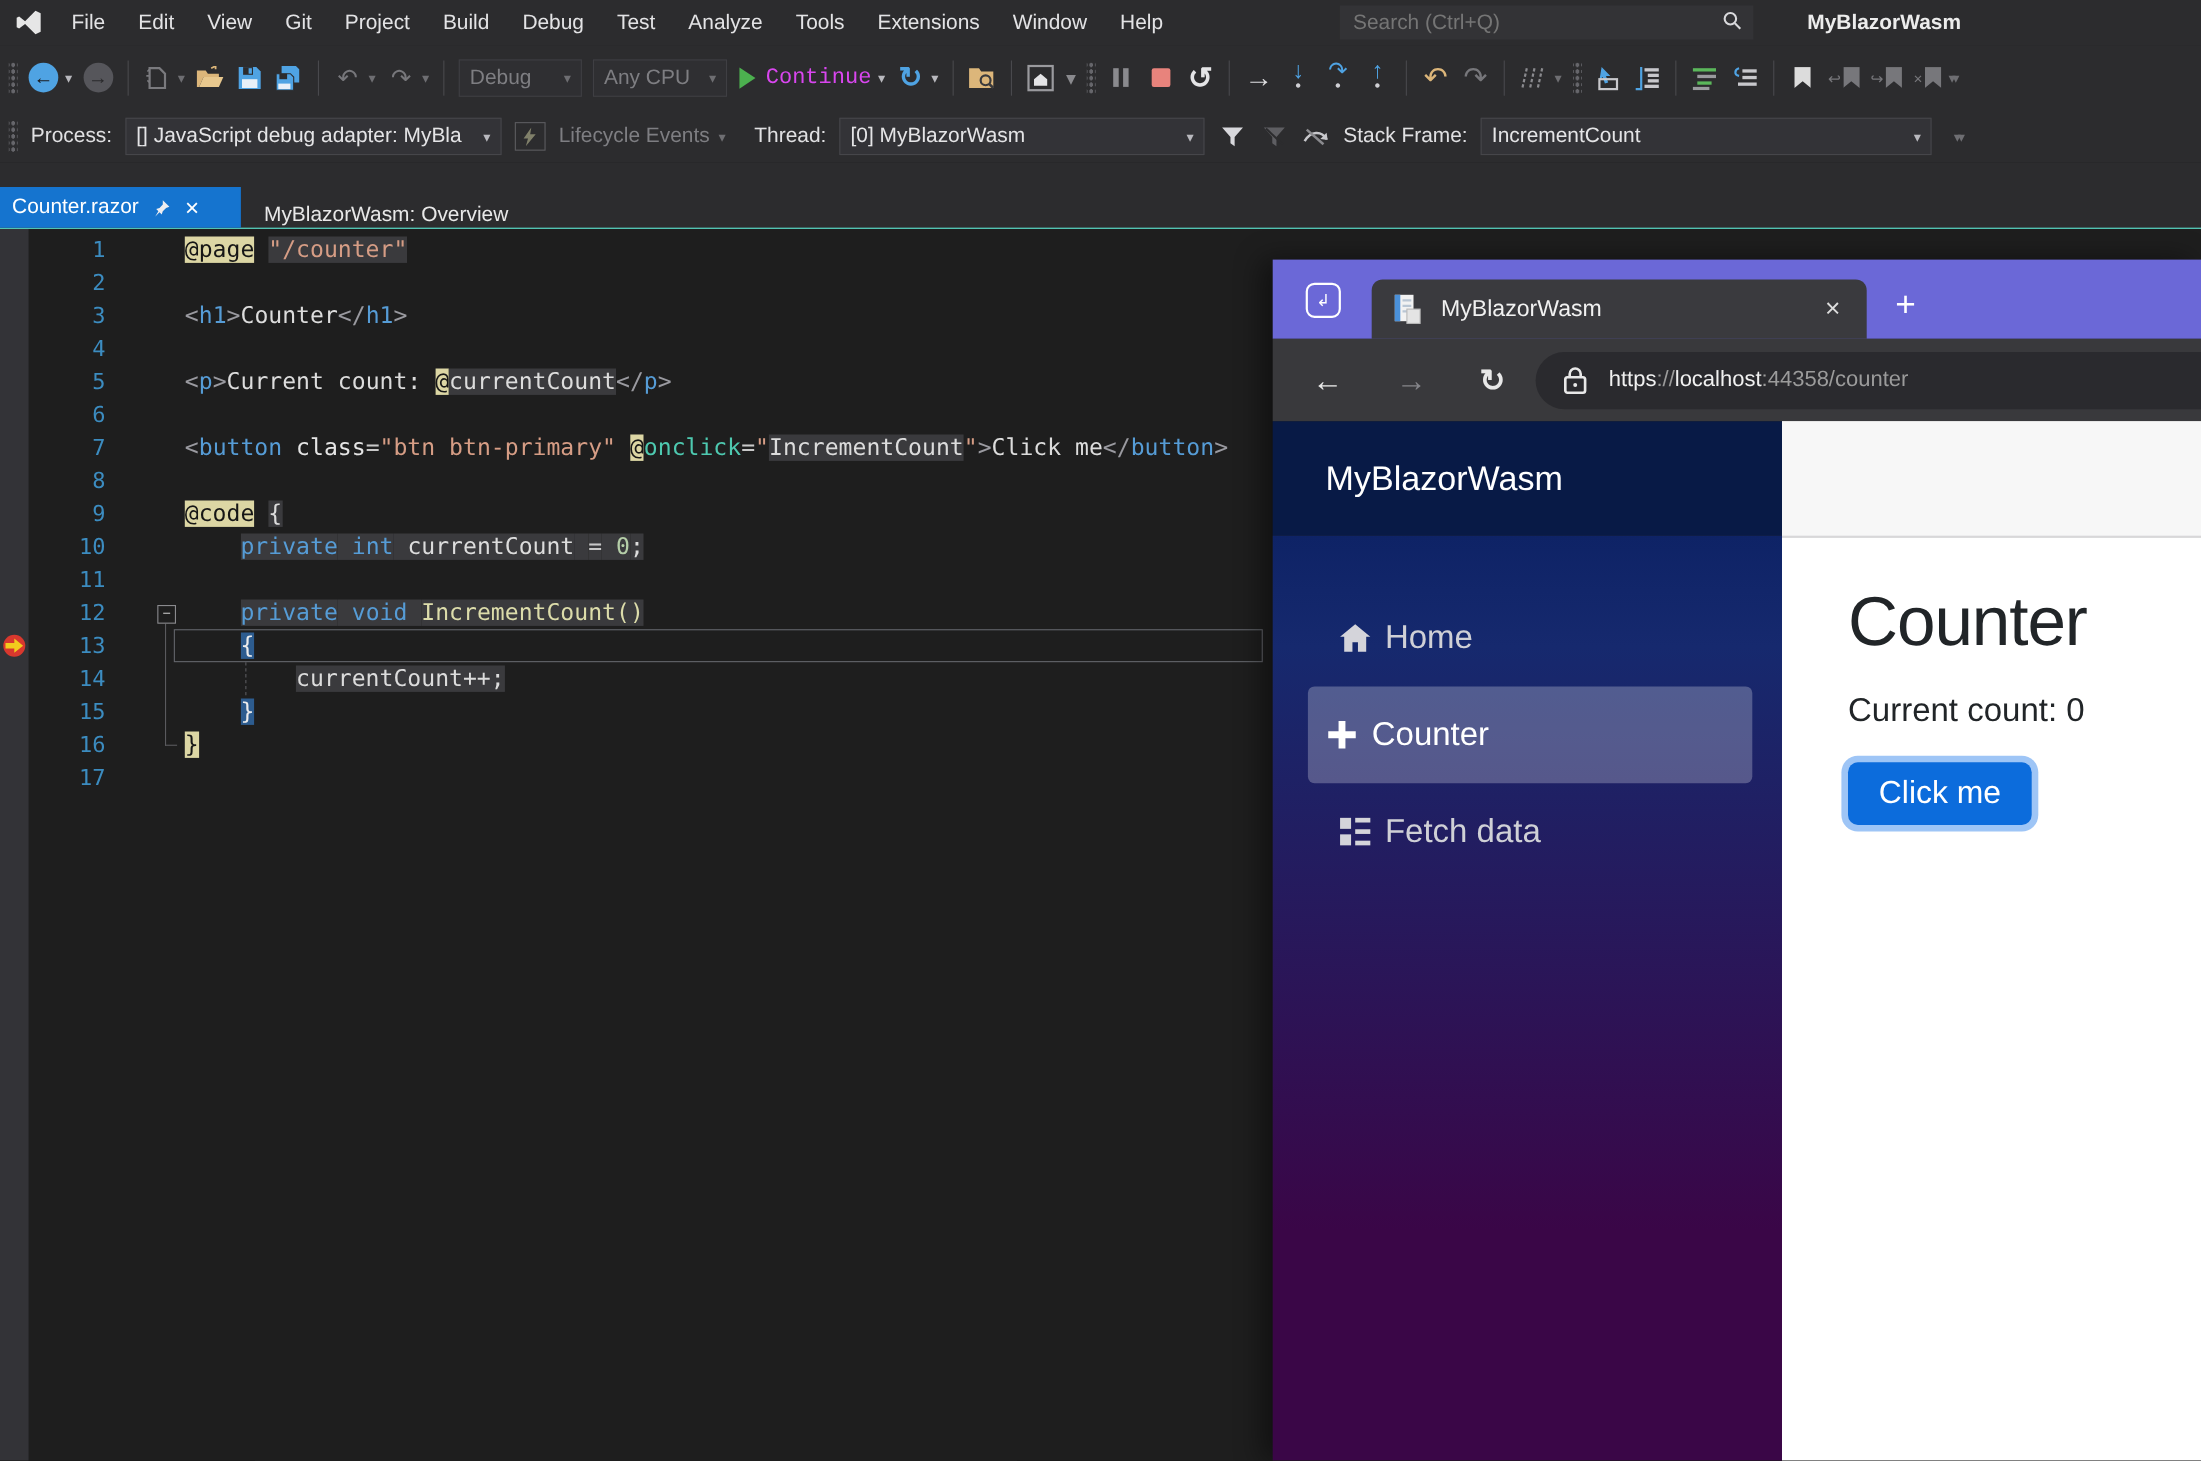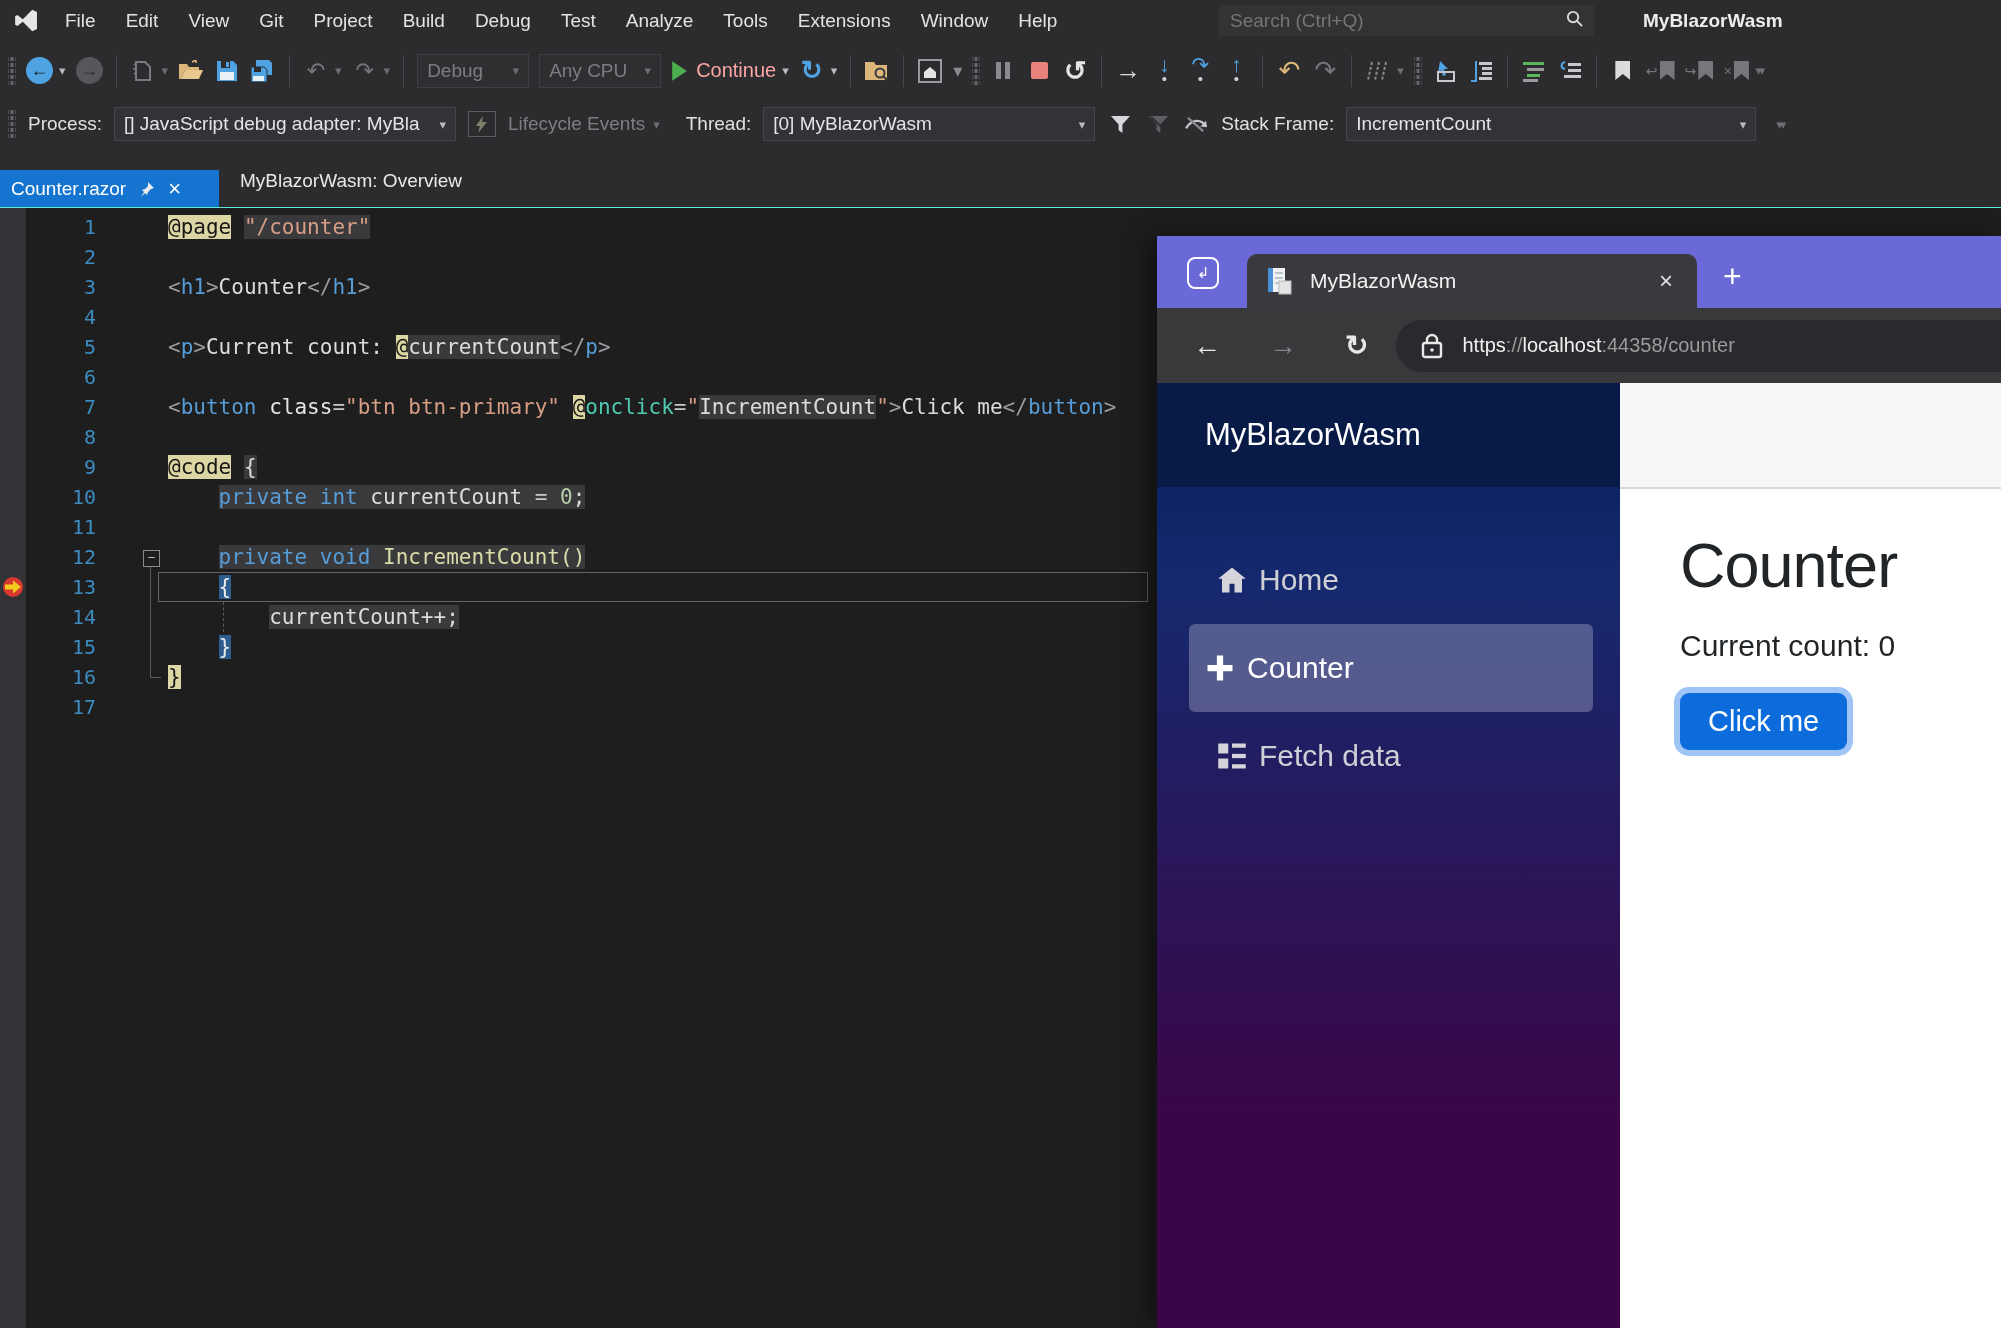--- a/index.html
+++ b/index.html
@@ -44,21 +44,21 @@
             font-size:19px;color:#E0E0E2;}
   .sqicon{width:26px;height:24px;border:1px solid #5C5C60;display:flex;align-items:center;
           justify-content:center;}
   
   .tabstrip{position:absolute;top:148px;left:0;right:0;height:60px;background:#2C2C2E;
             border-bottom:1px solid #5eead4;box-sizing:border-box;z-index:5;}
   .tab-active{position:absolute;left:0;bottom:0;width:219px;height:37px;background:#1574CF;
               display:flex;align-items:center;color:#FFF;font-size:19px;padding-left:11px;
               box-sizing:border-box;gap:13px;}
   .tab-inactive{position:absolute;left:240px;bottom:0;height:37px;display:flex;
-                align-items:flex-start;color:#E8E8E8;font-size:19px;}
+                align-items:flex-end;color:#E8E8E8;font-size:19px;}
   
   .editor{position:absolute;top:208px;left:0;width:2001px;bottom:0;background:#1E1E1E;}
   .bp-margin{position:absolute;left:0;top:0;bottom:0;width:26px;background:#333337;}
   .code-lines{position:absolute;left:0;top:4px;right:0;}
   .code-row{position:relative;height:30px;line-height:30px;white-space:pre;
             font-family:"DejaVu Sans Mono",monospace;font-size:21px;z-index:2;}
   .code-row .ln{position:absolute;left:0;width:96px;text-align:right;color:#3C8CC0;
                 font-size:20px;}
   .code-row .ctext{position:absolute;left:168px;}
   .c-kw{color:#569CD6}.c-tag{color:#569CD6}.c-p{color:#9A9AA0}.c-attr{color:#e5e5e5}
@@ -208,21 +208,21 @@
         <span class="caret dim">▾</span>
     </div>
     <div class="dd dim" style="width:122px;">
       <span>Any CPU</span>
         <span class="caret dim">▾</span>
     </div>
     <span class="ibtn" style="gap:8px;">
       <svg width="17" height="20" viewBox="0 0 14 16">
           <path d="M1 0l12 8L1 16z" fill="#4CB04F"></path>
         </svg>
-      <span style="color:#fca5a5;font-size:20px;">Continue</span>
+      <span style="color:#d946ef;font-size:20px;font-family:Liberation Mono, monospace;">Continue</span>
     </span>
     <span class="caret">▾</span>
     <span class="ibtn" style="color:#4FA3E3;font-size:26px;font-weight:bold;">↻</span>
     <span class="caret">▾</span>
     <div class="sep"></div>
     <span class="ibtn">
       <svg width="26" height="24" viewBox="0 0 26 24">
           <path d="M1 3h9l2 3h11v15H1z" fill="#DCB67A"></path>
           <circle cx="16" cy="14" r="4.5" fill="none" stroke="#3A3A3D" stroke-width="2"></circle>
           <line x1="19.5" y1="17.5" x2="23" y2="21" stroke="#3A3A3D" stroke-width="2.4"></line>

